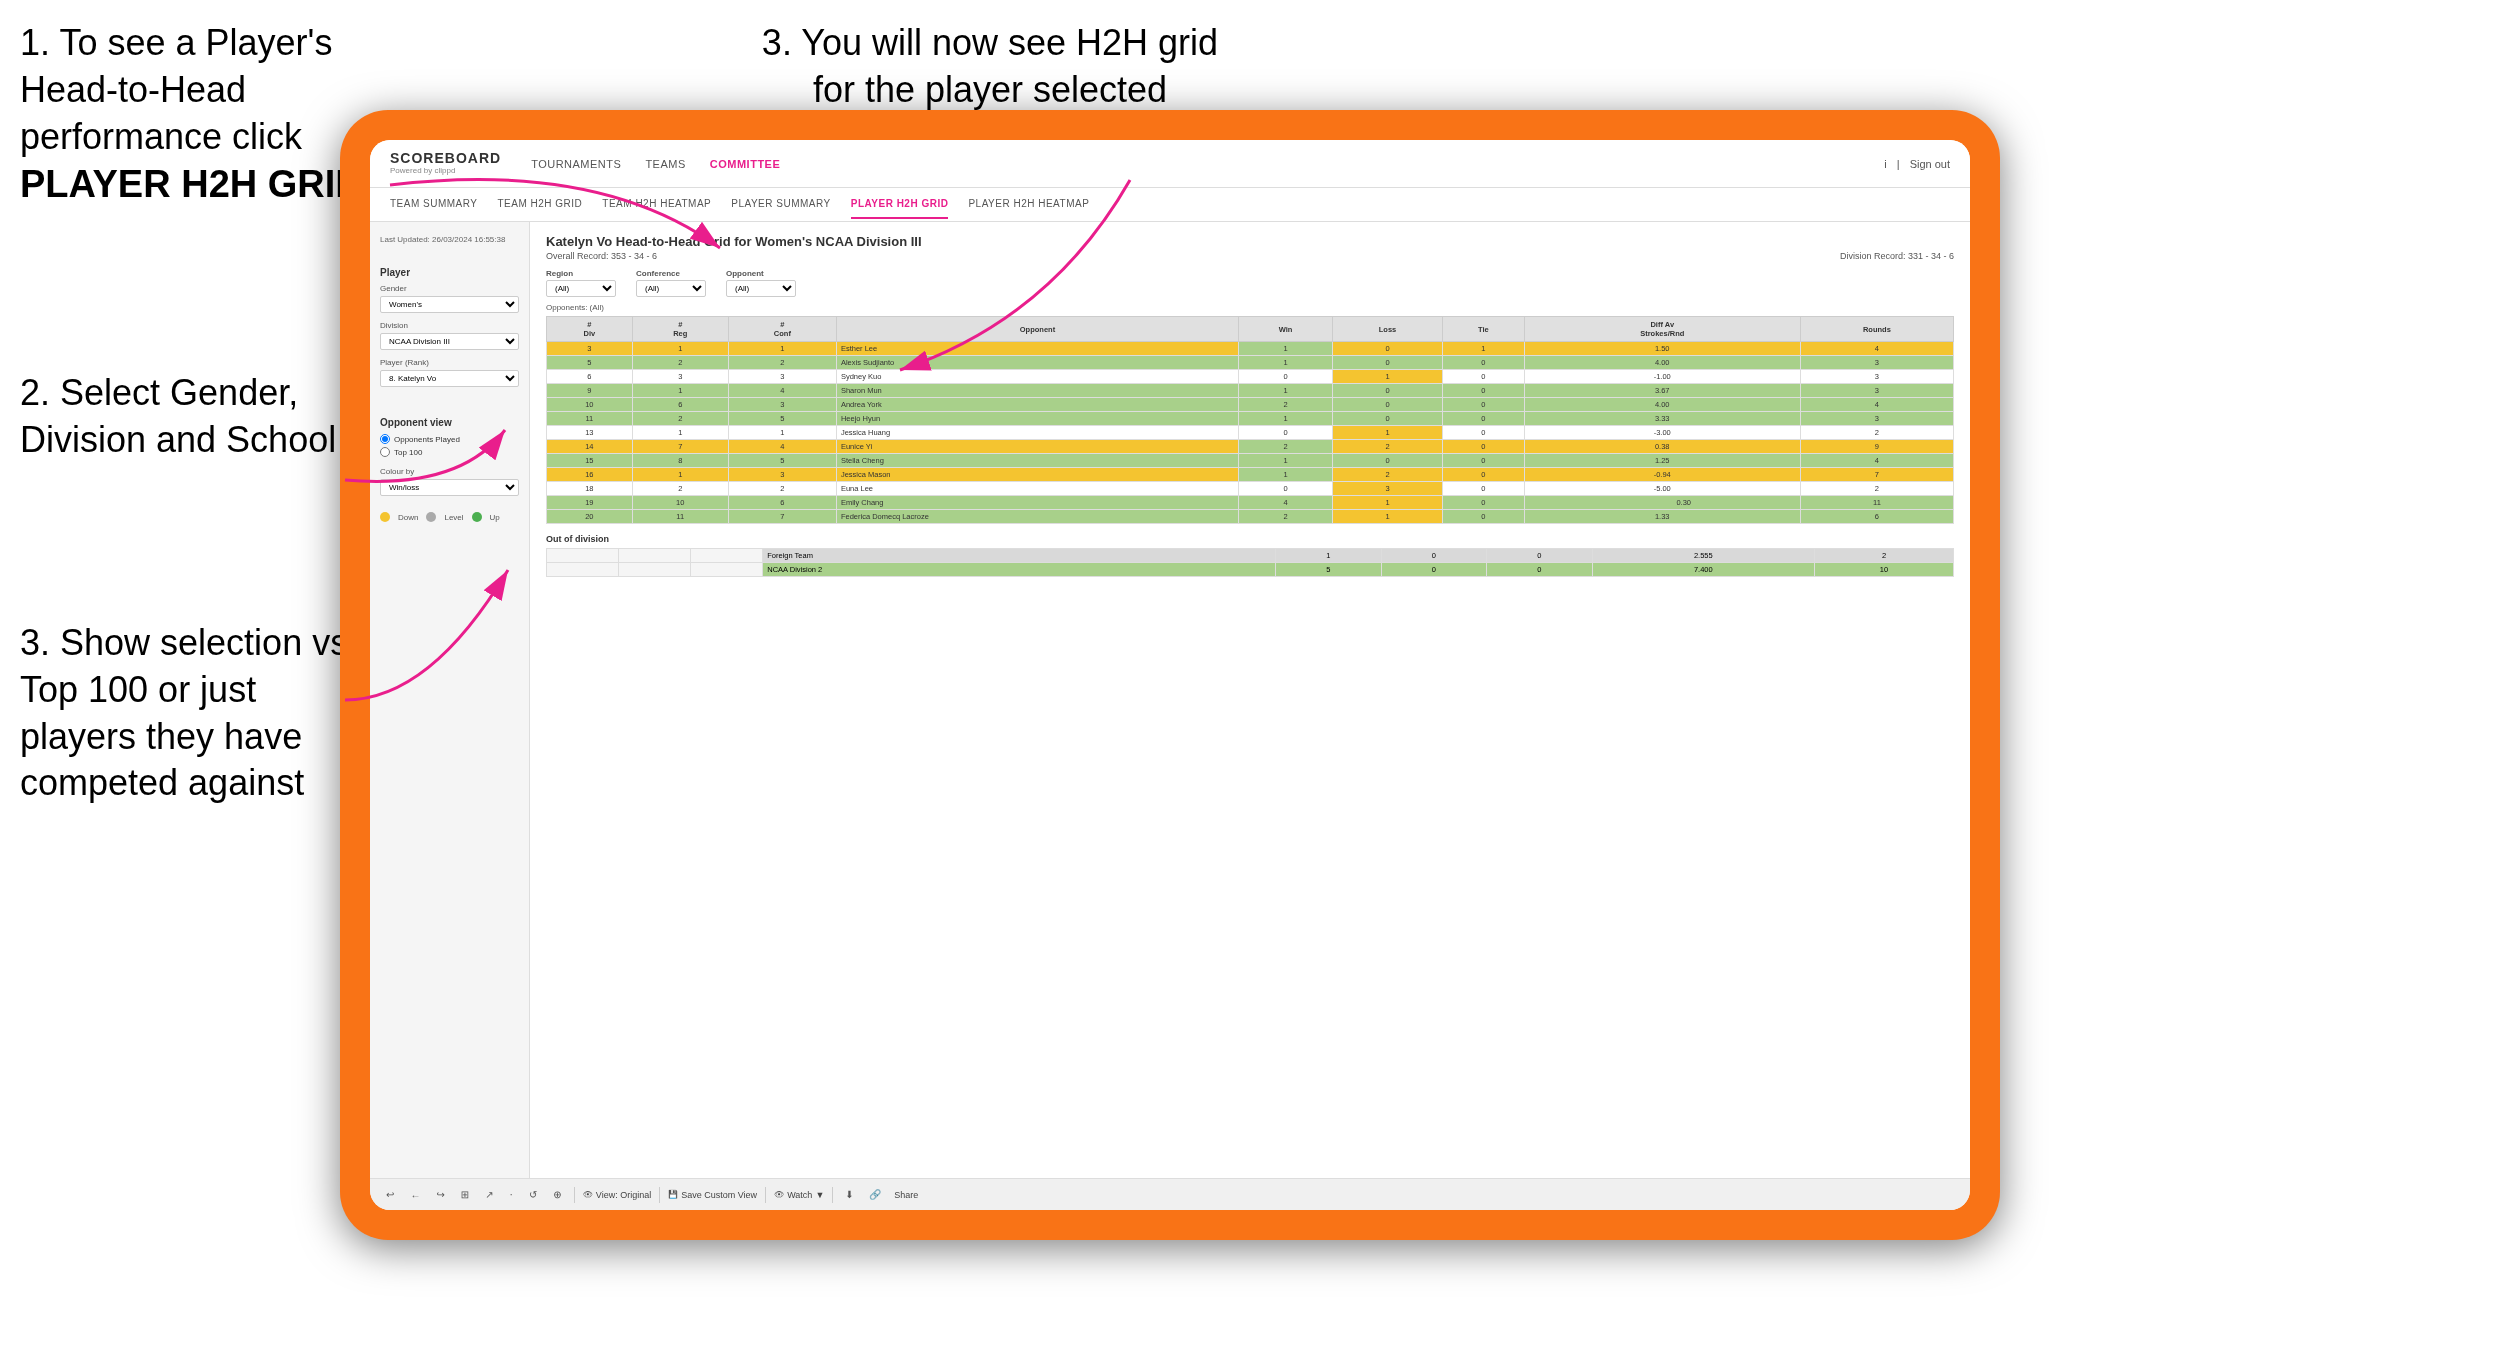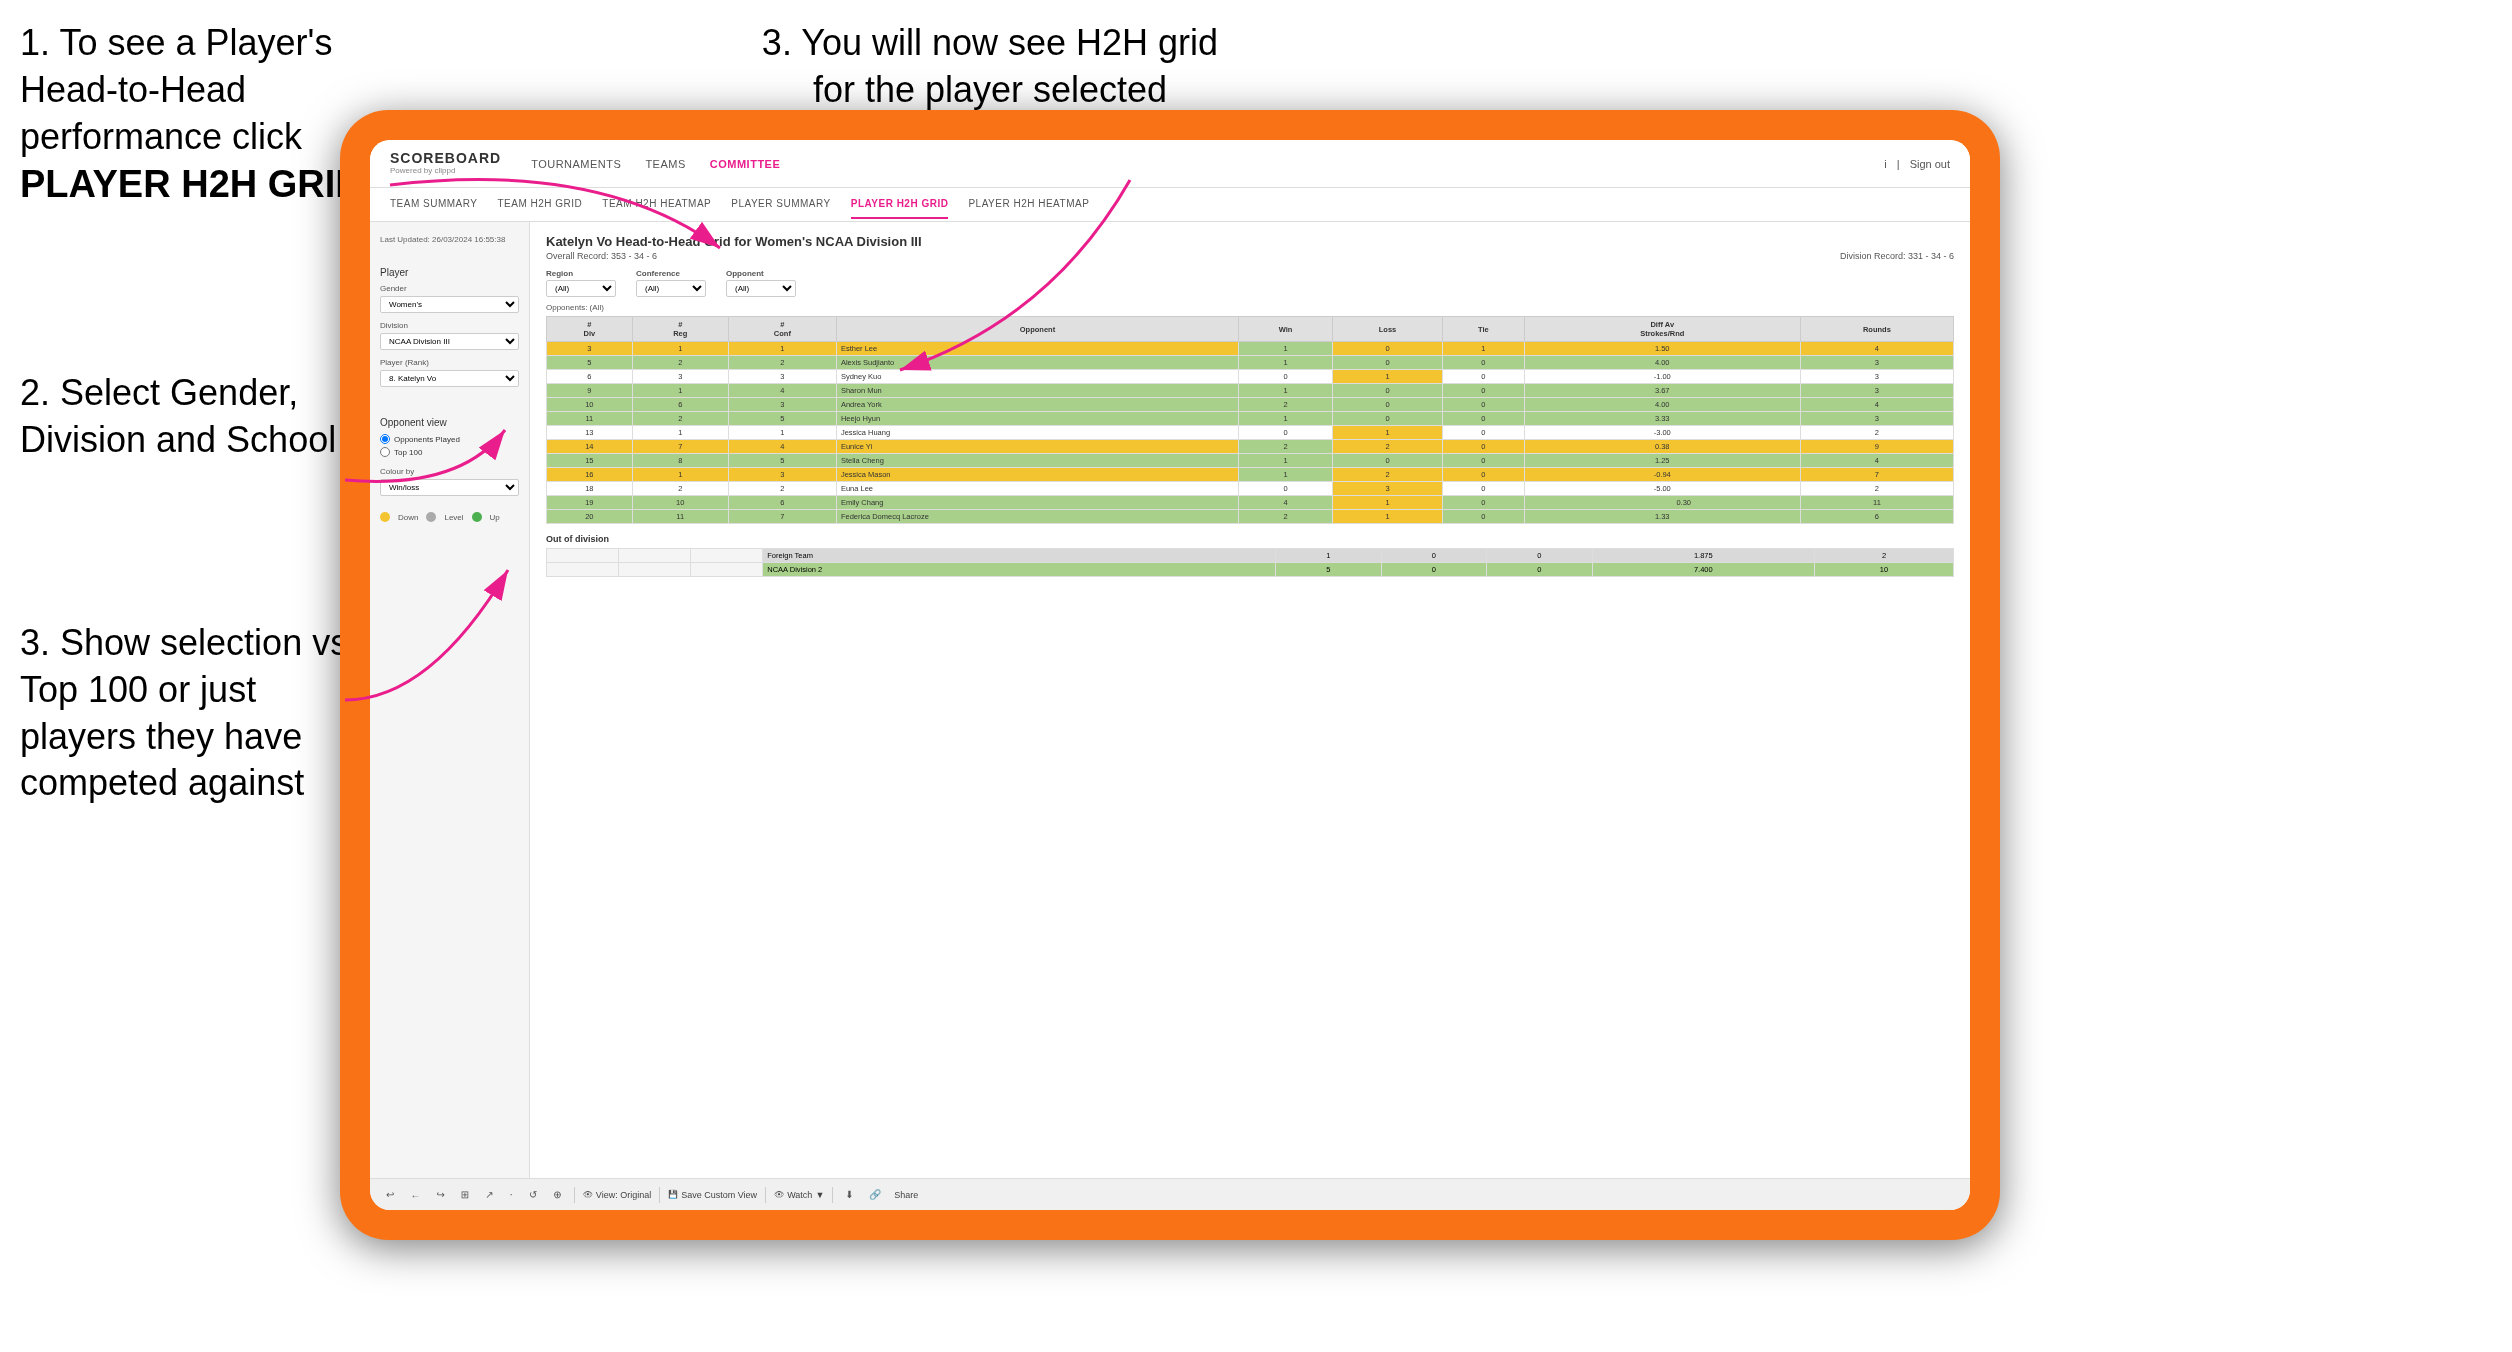--- a/index.html
+++ b/index.html
@@ -164,21 +164,21 @@
       flex-shrink: 0;
     }
     .sidebar-timestamp {
       font-size: 8px;
       color: #666;
       margin-bottom: 12px;
       line-height: 1.4;
     }
     .sidebar-section-title {
       font-size: 10px;
-      font-weight: normal;
+      font-weight: bold;
       color: #333;
       margin-bottom: 6px;
       margin-top: 22px;
     }
     .sidebar-label {
       font-size: 8px;
       color: #555;
       margin-bottom: 3px;
     }
     .sidebar-select {
@@ -648,21 +648,21 @@
         <table class="out-table">
           <tbody id="out-table-body">
           <tr>
                 <td style="background-color: rgb(245, 245, 245);"></td>
                 <td style="background-color: rgb(245, 245, 245);"></td>
                 <td style="background-color: rgb(245, 245, 245);"></td>
                 <td class="name-col" style="background-color: rgb(217, 217, 217);">Foreign Team</td>
                 <td style="background-color: rgb(217, 217, 217);">1</td>
                 <td style="background-color: rgb(217, 217, 217);">0</td>
                 <td style="background-color: rgb(217, 217, 217);">0</td>
-                <td style="background-color: rgb(217, 217, 217);">1.875</td>
+                <td style="background-color: rgb(217, 217, 217);">2.555</td>
                 <td style="background-color: rgb(217, 217, 217);">2</td>
               </tr>
               <tr>
                 <td style="background-color: rgb(245, 245, 245);"></td>
                 <td style="background-color: rgb(245, 245, 245);"></td>
                 <td style="background-color: rgb(245, 245, 245);"></td>
                 <td class="name-col" style="background-color: rgb(168, 208, 138);">NCAA Division 2</td>
                 <td style="background-color: rgb(168, 208, 138);">5</td>
                 <td style="background-color: rgb(168, 208, 138);">0</td>
                 <td style="background-color: rgb(168, 208, 138);">0</td>

